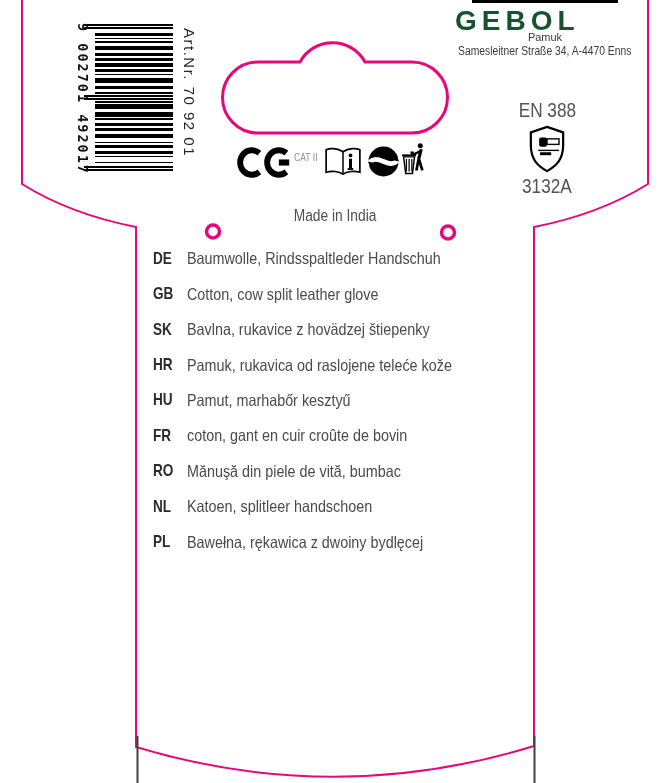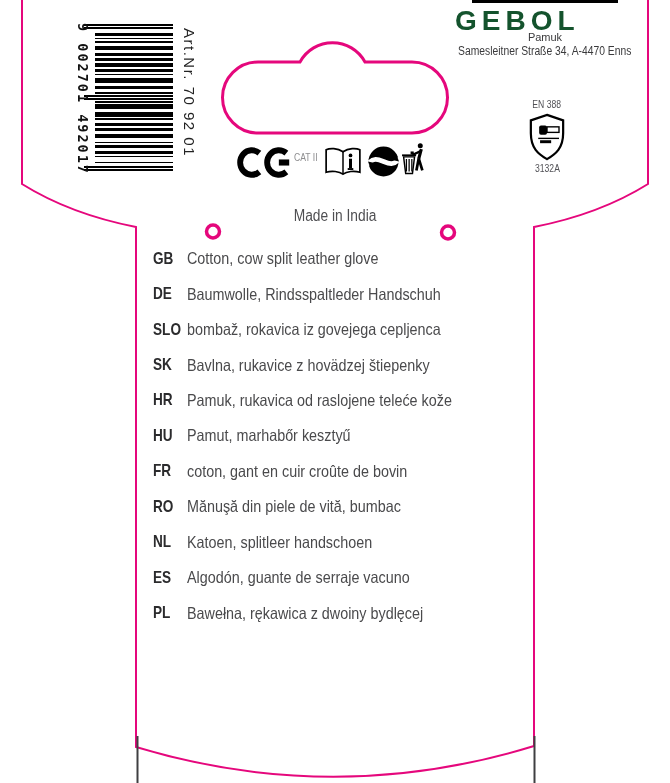--- a/index.html
+++ b/index.html
@@ -25,21 +25,21 @@
   #brand-name{left:455px;top:5px;width:180px;text-align:left;font-size:28px;font-weight:bold;
               letter-spacing:5px;color:#14532d;}
   #brand-sub{left:455px;top:31px;width:180px;text-align:center;font-size:11px;color:#3a3a3c;}
   #brand-addr{left:435px;top:44px;width:220px;text-align:center;font-size:12px;color:#3a3a3c;}
   .cond{display:inline-block;transform:scaleX(0.86);transform-origin:0 50%;white-space:nowrap;}
   .cond-c{display:inline-block;transform:scaleX(0.86);transform-origin:50% 50%;white-space:nowrap;}
   
   #catii{left:294px;top:152px;font-size:10px;color:#8d8d8f;}
   
   #en388{left:502px;top:99px;width:90px;text-align:center;color:#515156;}
-  #en388 .t{font-size:10px;}
+  #en388 .t{font-size:20px;}
   #en388 svg{margin:3px auto 2px auto;}
   
   #madein{left:136px;top:207px;width:398px;text-align:center;font-size:16px;color:#4f4f52;}
   
   #langs{left:153px;top:241px;}
   .lang-row{height:35.45px;display:flex;align-items:center;}
   .lang-row .code{display:inline-block;width:34px;font-size:17px;font-weight:bold;color:#2b2b2d;
                   transform:scaleX(0.8);transform-origin:0 50%;white-space:nowrap;flex:none;}
   .lang-row .desc{display:inline-block;font-size:16.5px;color:#4a4a4c;transform:scaleX(0.87);
                   transform-origin:0 50%;white-space:nowrap;}
@@ -143,30 +143,26 @@
     <path d="M10.5,27.5 H33" stroke="#000" stroke-width="1.5"></path>
     <rect x="12.5" y="29.5" width="12" height="3.2" fill="#000"></rect>
   </svg>
   <div class="t"><span class="cond-c">3132A</span></div>
 </div>
 
 <div id="madein" class="abs"><span class="cond-c">Made in India</span></div>
 
 <div id="langs" class="abs">
   <div class="lang-row">
-      <span class="code">GB</span>
-      <span class="desc">Cotton, cow split leather glove</span>
-    </div>
-  <div class="lang-row">
       <span class="code">DE</span>
       <span class="desc">Baumwolle, Rindsspaltleder Handschuh</span>
     </div>
   <div class="lang-row">
-      <span class="code">SLO</span>
-      <span class="desc">bombaž, rokavica iz govejega cepljenca</span>
+      <span class="code">GB</span>
+      <span class="desc">Cotton, cow split leather glove</span>
     </div>
   <div class="lang-row">
       <span class="code">SK</span>
       <span class="desc">Bavlna, rukavice z hovädzej štiepenky</span>
     </div>
   <div class="lang-row">
       <span class="code">HR</span>
       <span class="desc">Pamuk, rukavica od raslojene teleće kože</span>
     </div>
   <div class="lang-row">
@@ -179,20 +175,16 @@
     </div>
   <div class="lang-row">
       <span class="code">RO</span>
       <span class="desc">Mănuşă din piele de vită, bumbac</span>
     </div>
   <div class="lang-row">
       <span class="code">NL</span>
       <span class="desc">Katoen, splitleer handschoen</span>
     </div>
   <div class="lang-row">
-      <span class="code">ES</span>
-      <span class="desc">Algodón, guante de serraje vacuno</span>
-    </div>
-  <div class="lang-row">
       <span class="code">PL</span>
       <span class="desc">Bawełna, rękawica z dwoiny bydlęcej</span>
     </div>
 </div>
 
 </body></html>

